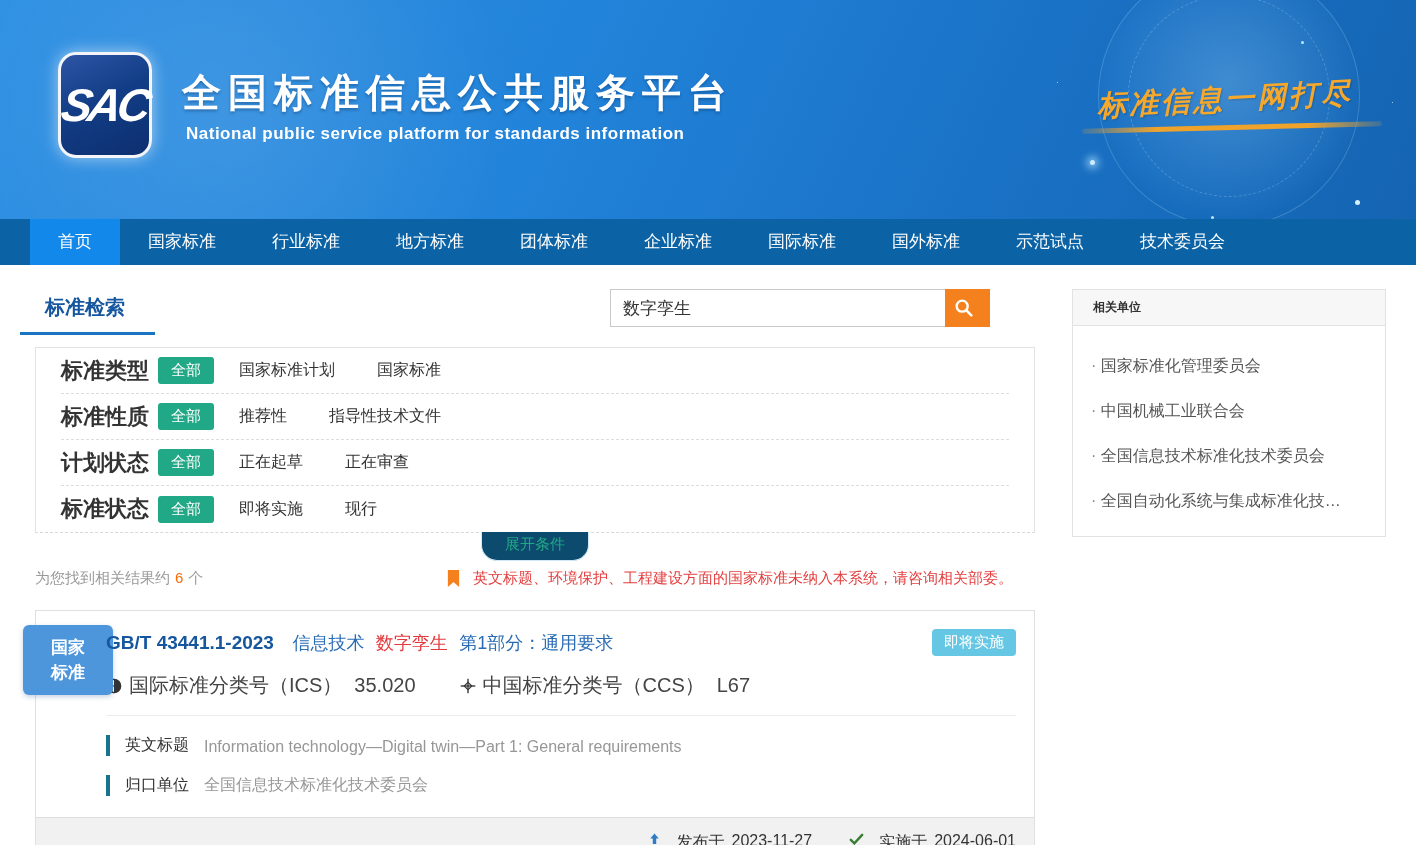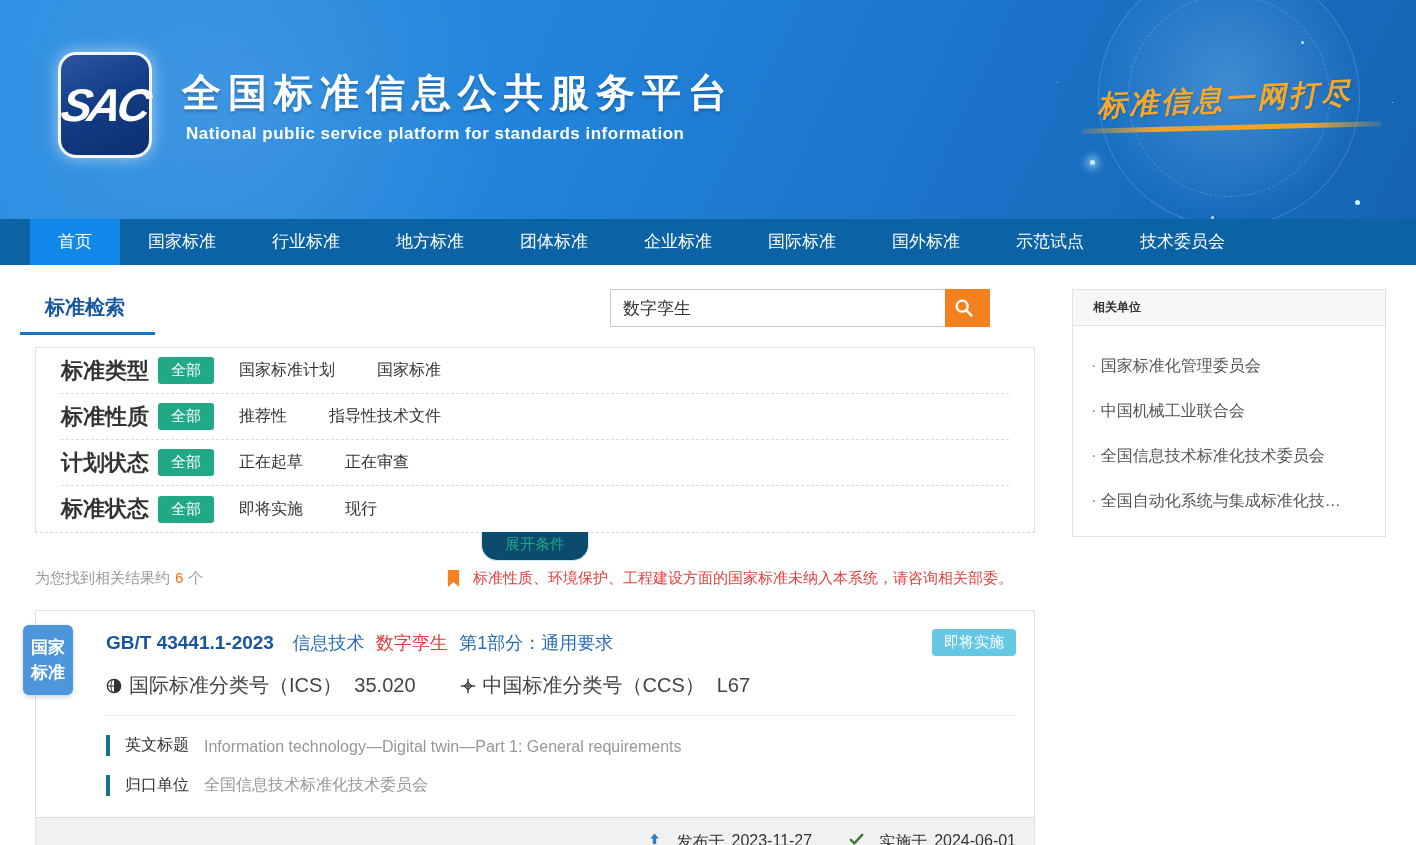--- a/index.html
+++ b/index.html
@@ -99,21 +99,21 @@
     color: #21a886; font-size: 15px; padding: 3px 23px 6px; border-radius: 0 0 16px 16px; cursor: pointer;
   }
   
   .results-row { display: flex; align-items: center; margin-top: 8px; }
   .results-count { color: #999; font-size: 15px; }
   .count-num { color: #ff6a00; margin: 0 5px; }
   .notice { margin-left: auto; margin-right: 22px; color: #e43d3d; font-size: 15px; display: flex; align-items: center; gap: 5px; }
   
   .card { position: relative; border: 1px solid #e0e0e0; margin-top: 22px; background: #fff; }
   .type-badge {
-    position: absolute; left: -13px; top: 14px; width: 50px; padding: 10px 0;
+    position: absolute; left: -13px; top: 14px; width: 90px; padding: 10px 0;
     background: #4d96db; border-radius: 6px; color: #fff; font-weight: bold; font-size: 17px;
     text-align: center; line-height: 25px; box-shadow: 0 2px 5px rgba(30,80,140,.25);
   }
   .card-body { padding: 20px 18px 2px 70px; }
   .card-title-row { position: relative; padding-right: 120px; }
   .code { font-size: 19px; font-weight: bold; color: #15569e; margin-right: 14px; cursor: pointer; }
   .t { font-size: 18px; color: #2a6db5; margin-right: 7px; cursor: pointer; }
   .t.hl { color: #e4393c; }
   .status-badge {
     position: absolute; right: 0; top: -2px; background: #66c7e5; color: #fff;
@@ -224,21 +224,21 @@
     <div class="results-row">
       <div class="results-count">
         <span>为您找到相关结果约</span><span class="count-num">6</span><span>个</span>
       </div>
       <div class="notice">
         <span class="meta-icon">
           <svg width="15" height="17" viewBox="0 0 16 18">
               <path d="M2 0h12v18l-6-5.2L2 18z" fill="#f5801e"></path>
             </svg>
         </span>
-        <span>标准性质、环境保护、工程建设方面的国家标准未纳入本系统，请咨询相关部委。</span>
+        <span>英文标题、环境保护、工程建设方面的国家标准未纳入本系统，请咨询相关部委。</span>
       </div>
     </div>
 
     <div class="card">
       <div class="type-badge">
         <div>国家</div>
         <div>标准</div>
       </div>
       <div class="card-body">
         <div class="card-title-row">

